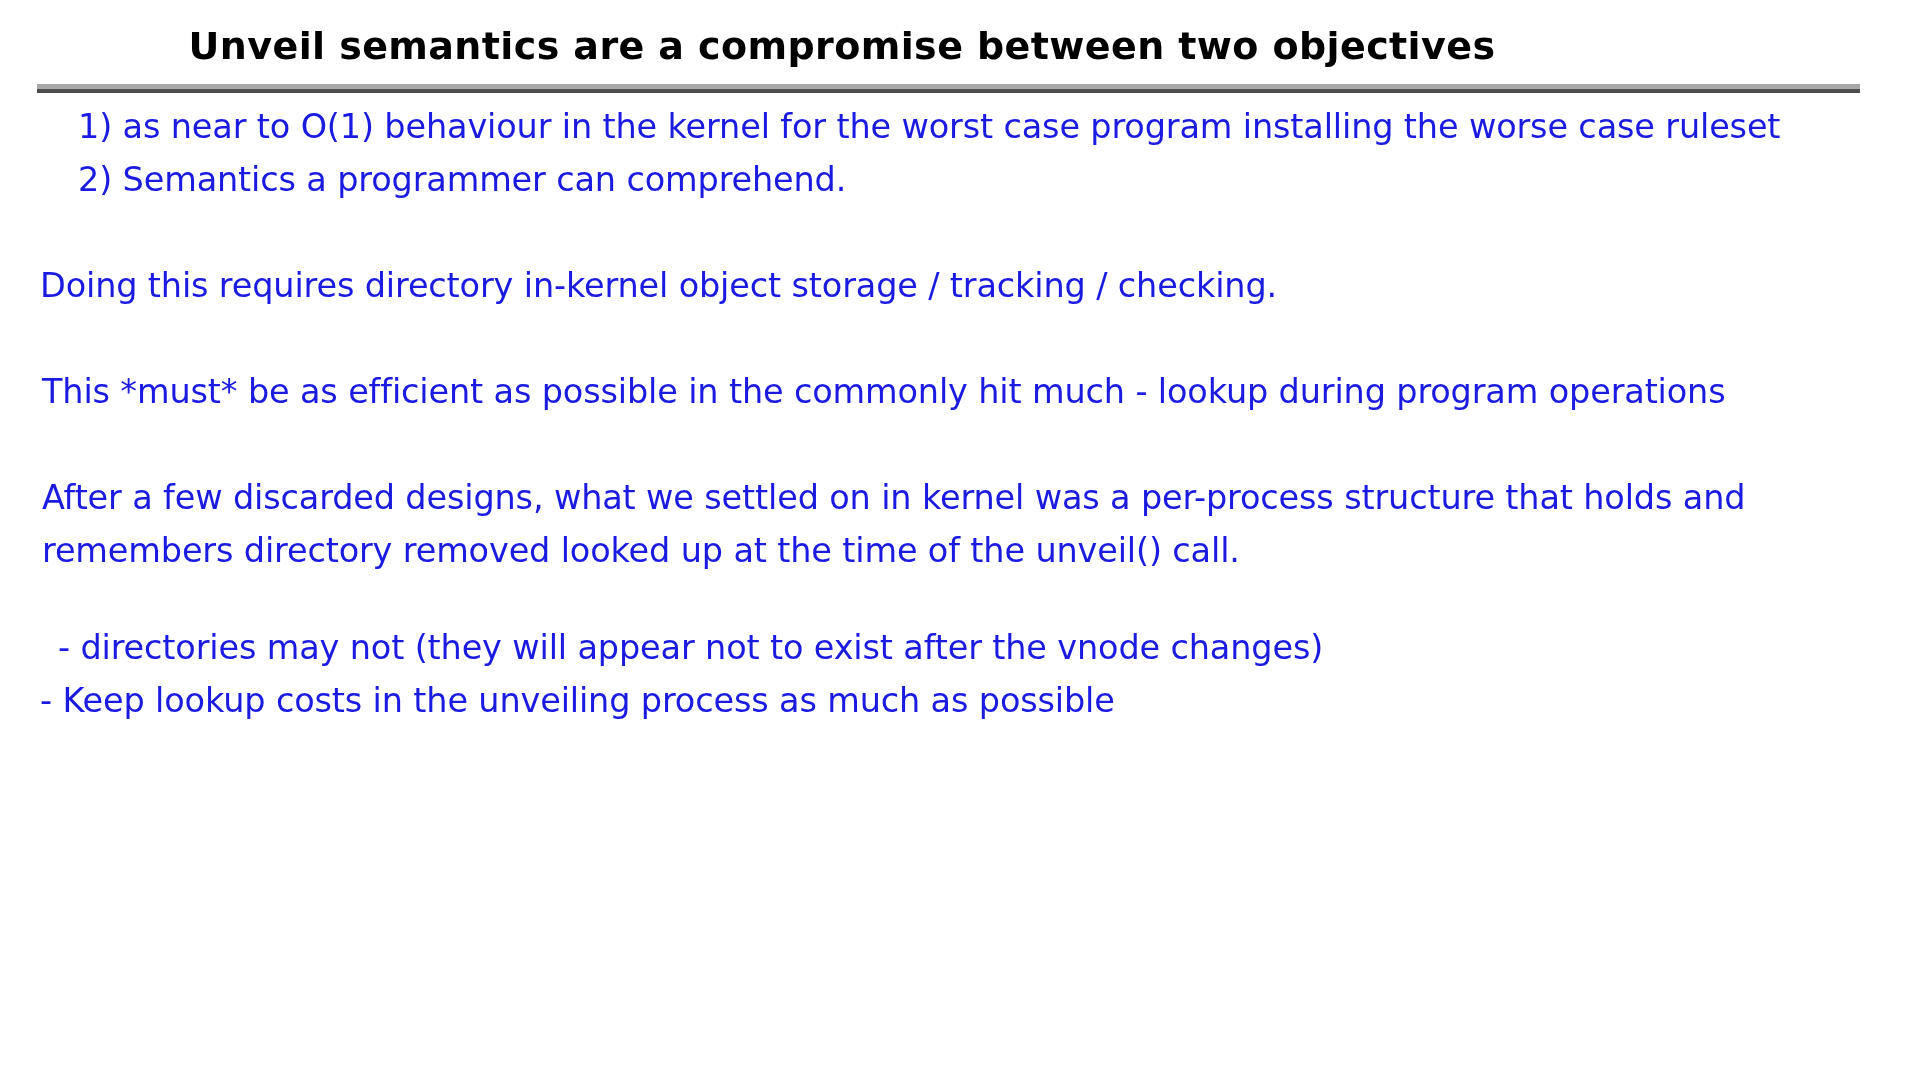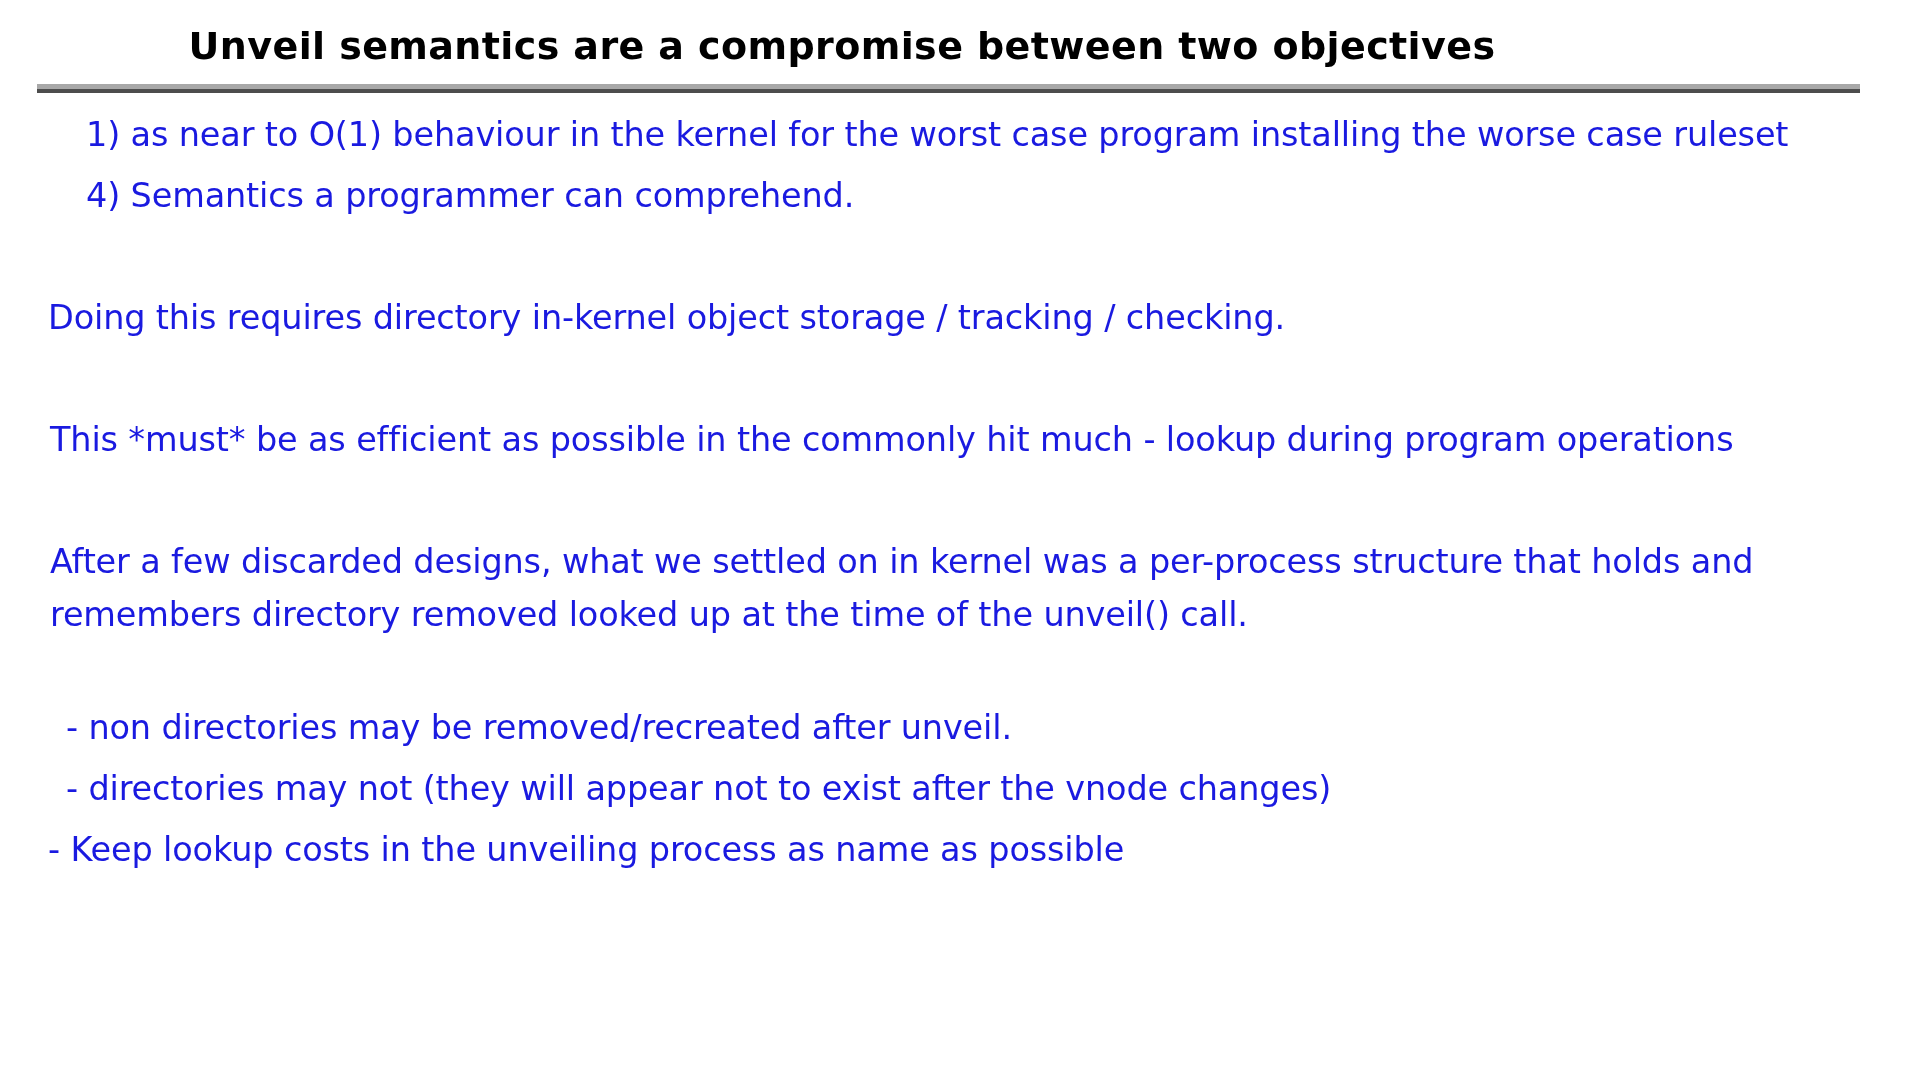--- a/index.html
+++ b/index.html
@@ -68,21 +68,21 @@
     left: 30px;
     width: 1860px;
     color: #1a1ae0;
     font-family: "DejaVu Sans", sans-serif;
     font-size: 33.5px;
     line-height: 53px;
     letter-spacing: -0.15px;
   }
 
   .para {
-    margin: 8px;
+    margin: 0;
     white-space: pre-wrap;
     word-break: normal;
   }
 
   .spacer {
     height: 53px;
   }
   .spacer-sm {
     height: 44px;
   }
@@ -102,37 +102,36 @@
 
   <div class="title-rule">
     <div class="rule-top"></div>
     <div class="rule-bottom"></div>
   </div>
 
   <div class="body-area">
 
     <p class="para indent-1">1) as near to O(1) behaviour in the kernel for the worst case program installing the worse case ruleset</p>
 
-    <p class="para indent-1">4) Semantics a programmer can comprehend.</p>
+    <p class="para indent-1">2) Semantics a programmer can comprehend.</p>
 
     <div class="spacer"></div>
 
     <p class="para lead-space">Doing this requires directory in-kernel object storage / tracking / checking.</p>
 
     <div class="spacer"></div>
 
     <p class="para lead-space-2">This *must* be as efficient as possible in the commonly hit much - lookup during program operations</p>
 
     <div class="spacer"></div>
 
     <p class="para lead-space-2">After a few discarded designs, what we settled on in kernel was a per-process structure that holds and remembers directory removed looked up at the time of the unveil() call.</p>
 
     <div class="spacer-sm"></div>
 
 
-    <p class="para bullet-2">- non directories may be removed/recreated after unveil.</p>
 
     <p class="para bullet-2">- directories may not (they will appear not to exist after the vnode changes)</p>
 
-    <p class="para bullet-1">- Keep lookup costs in the unveiling process as name as possible</p>
+    <p class="para bullet-1">- Keep lookup costs in the unveiling process as much as possible</p>
 
   </div>
 </div>
 
 </body></html>

